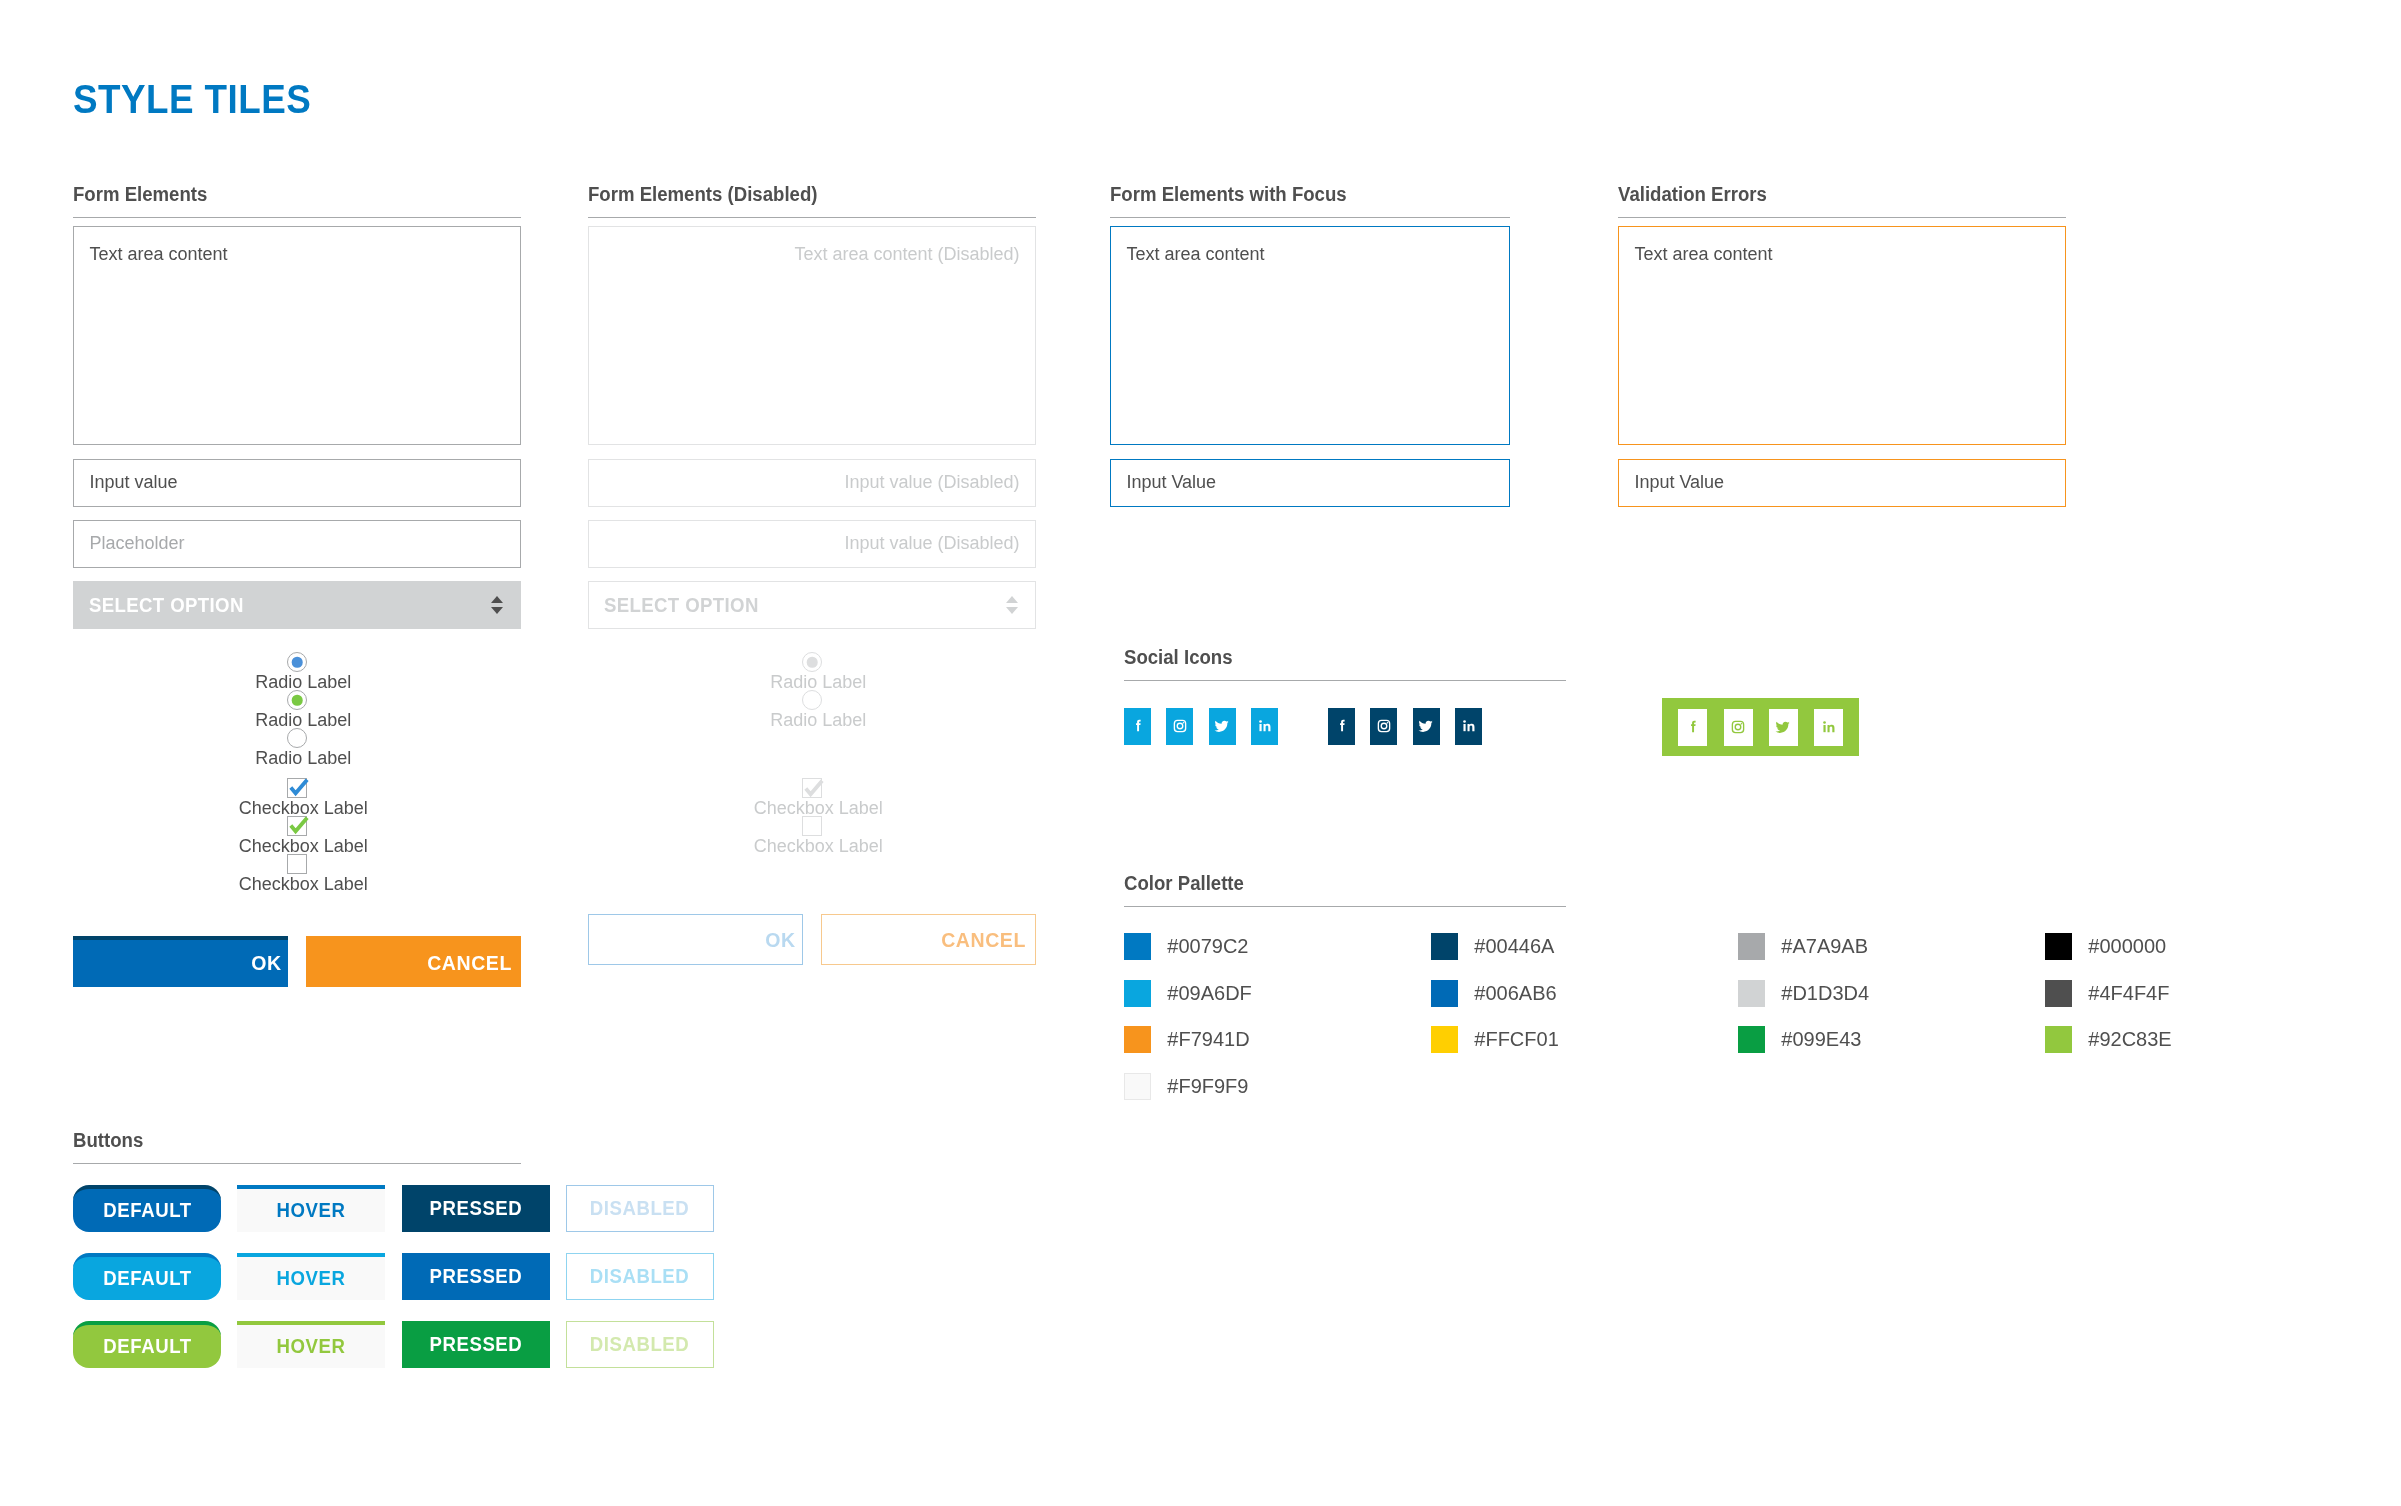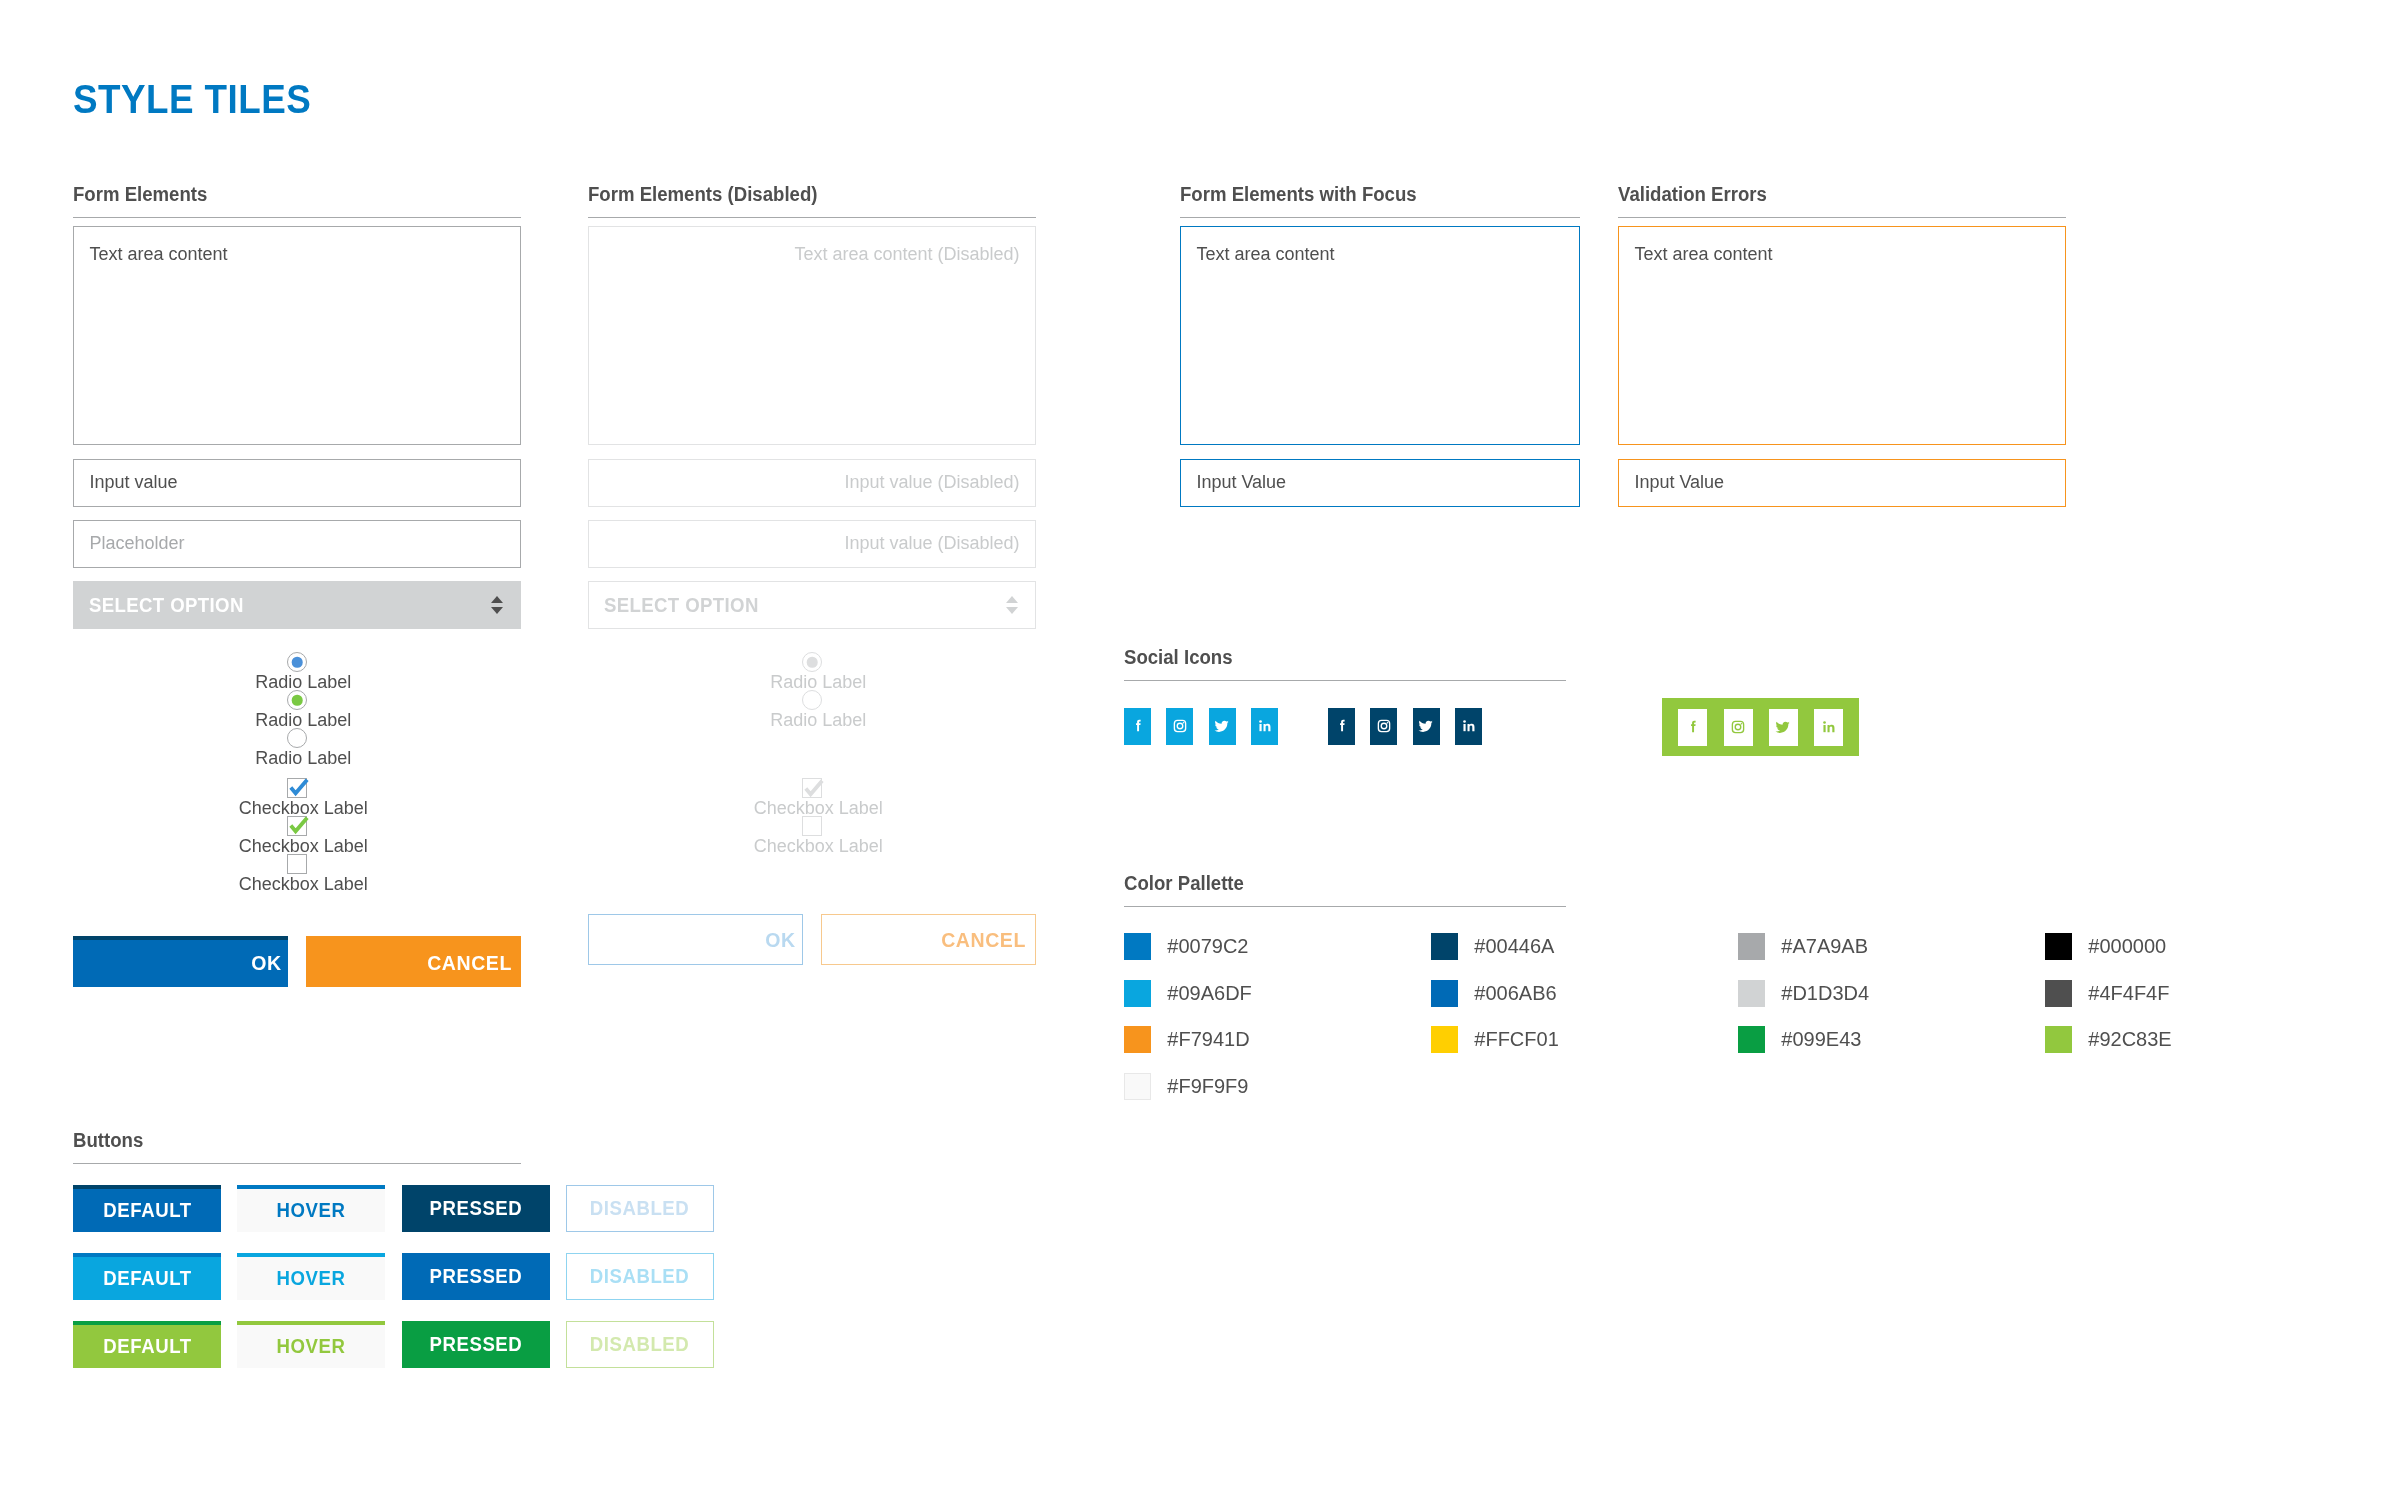--- a/index.html
+++ b/index.html
@@ -27,21 +27,21 @@
     font-size: 20px; font-weight: bold; color: #4F4F4F;
     padding-bottom: 10.6px;
     transform: scaleX(0.93); transform-origin: left bottom;
   }
   .sect-rule { border-bottom: 1.9px solid #A7A9AB; }
 
   
   .col { position: absolute; }
   #col-form      { left: 73px;   top: 183px;  width: 448px; }
   #col-disabled  { left: 588px;  top: 183px;  width: 448px; }
-  #col-focus     { left: 1132px; top: 183px;  width: 448px; padding-left: 48px; }
+  #col-focus     { left: 1062px; top: 183px;  width: 448px; padding-left: 48px; }
   #col-valid     { left: 1618px; top: 183px;  width: 448px; }
   #col-social    { left: 1124px; top: 646px;  width: 442px; }
   #col-palette   { left: 1124px; top: 872px;  width: 1095px; }
   #col-buttons   { left: 73px;   top: 1129px; width: 961px; }
 
   
   .ta, .inp {
     display: block; width: 100%; background: #fff;
     font-family: "Liberation Sans", sans-serif; font-size: 18px;
     color: #4F4F4F; outline: none;
@@ -114,21 +114,21 @@
 
   
   .btn-row { display: flex; gap: 16.3px; margin-top: 21px; }
   .btn {
     width: 148px; height: 47px; display: flex; align-items: center;
     justify-content: center; cursor: pointer; border: none;
     font-family: "Liberation Sans Narrow", "Liberation Sans", sans-serif;
     font-size: 20px; font-weight: bold; letter-spacing: 0.6px;
   }
   .btn span { transform: scaleX(.93); display: inline-block; }
-  .btn-default { color: #fff; }
+  .btn-default { color: #fff; border-radius: 16px; }
   .btn-hover   { background: #F9F9F9; }
   .btn-pressed { color: #fff; }
   .btn-disabled{ background: #fff; }
 
   
   .social-wrap { margin-top: 27px; position: relative; height: 58px; }
   .soc-group { position: absolute; top: 0; display: flex; gap: 15.4px; }
   .soc {
     width: 27px; height: 37px; display: flex; align-items: center;
     justify-content: center; cursor: pointer;

